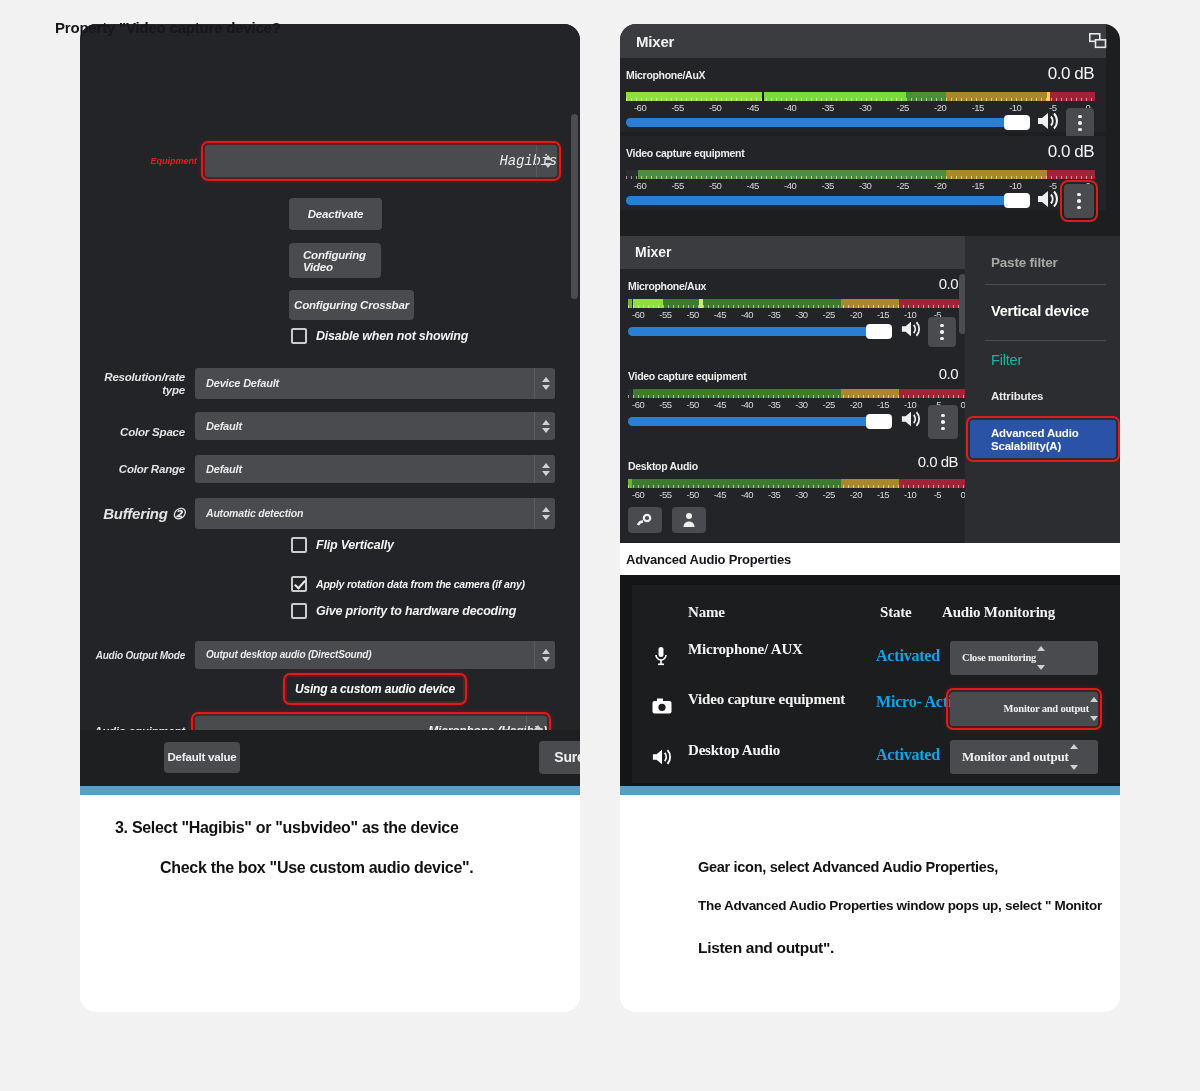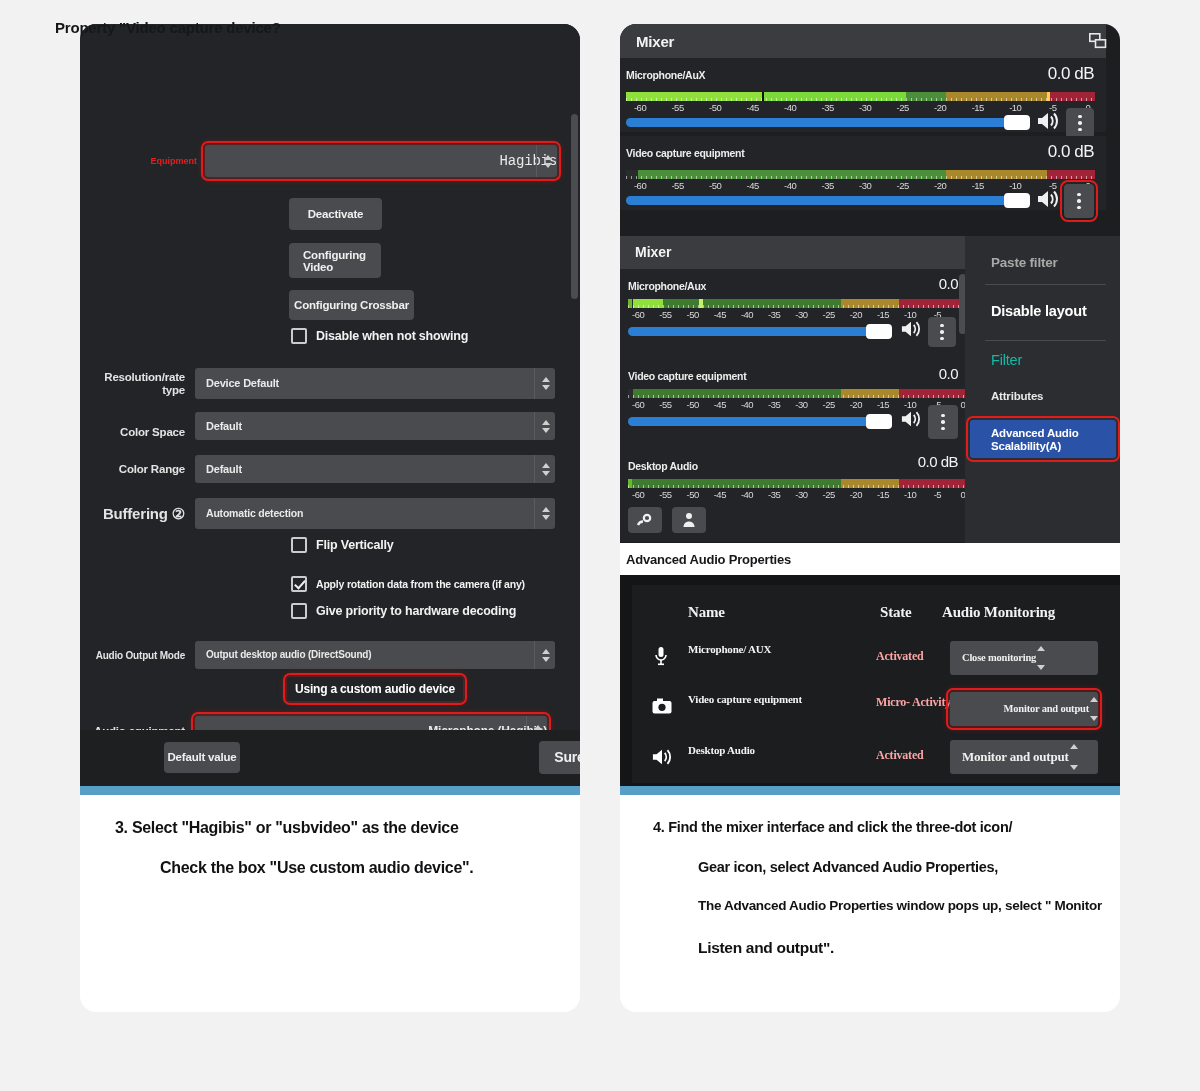--- a/index.html
+++ b/index.html
@@ -26,21 +26,21 @@
     background: #ffffff;
     border-radius: 16px;
     overflow: hidden;
   }
   .card-left  { left: 80px;  top: 24px; width: 500px; height: 988px; }
   .card-right { left: 620px; top: 24px; width: 500px; height: 988px; }
   .accent-bar { position: absolute; left: 0; right: 0; height: 9px; background: #579fc6; }
 
   
   .props { position: absolute; left: 0; top: 0; width: 500px; height: 762px; background: #1e1f21; }
-  .props-body { position: absolute; left: 0; top: 0; right: 0; bottom: 56px; background: #232427; }
+  .props-body { position: absolute; left: 0; top: 0; right: 0; bottom: 56px; background: #232427; font-style: italic; }
   .props-scroll-track {
     position: absolute; right: 2px; top: 90px; width: 7px; height: 185px;
     background: #4b4c4f; border-radius: 4px;
   }
 
   .row { position: absolute; display: flex; align-items: center; }
   .lbl {
     color: #e3e3e3; font-size: 11.5px; font-weight: bold; text-align: right;
     line-height: 13px; letter-spacing: -0.2px;
   }
@@ -155,22 +155,22 @@
     text-align: center; line-height: 13px; letter-spacing: -0.2px;
   }
 
   
   .aap-title {
     position: absolute; color: #16171a; font-size: 13px; font-weight: bold; letter-spacing: -0.2px;
   }
   .aap-body { position: absolute; background: #141517; }
   .aap-inner { position: absolute; background: #1c1d1f; }
   .aap-hdr { position: absolute; color: #f2f2f2; font-size: 15px; font-weight: bold; letter-spacing: -0.2px; }
-  .aap-row-name { position: absolute; color: #f4f4f4; font-size: 11px; font-weight: bold; line-height: 15px; letter-spacing: -0.2px; }
-  .aap-state { position: absolute; color: #fca5a5; font-size: 12px; font-weight: bold; line-height: 14px; letter-spacing: -0.2px; }
+  .aap-row-name { position: absolute; color: #f4f4f4; font-size: 15px; font-weight: bold; line-height: 15px; letter-spacing: -0.2px; }
+  .aap-state { position: absolute; color: #0ea5e9; font-size: 16px; font-weight: bold; line-height: 14px; letter-spacing: -0.2px; }
   .aap-combo {
     position: absolute; background: #4a4b4e; border-radius: 3px; height: 34px;
     display: flex; align-items: center; color: #f0f0f0; padding-left: 12px;
     font-weight: bold; line-height: 14px; letter-spacing: -0.2px;
   }
   .aap-icon { position: absolute; color: #ffffff; }
 
   
   .instr { position: absolute; color: #111214; font-weight: bold; letter-spacing: -0.3px; }
 </style>
@@ -555,21 +555,21 @@
 
       <div style="position:absolute; right:2px; top:38px; width:7px; height:60px; background:#4b4c4f; border-radius:4px;"></div>
     </div>
 
     <div class="ctx-menu" style="left:345px; top:212px; width:155px; height:307px;">
       <div class="ctx-item" style="top:12px; height:28px; color:#a8a8a8; font-size:13.5px; font-weight:bold;">
         <span>Paste filter</span>
       </div>
       <div class="ctx-sep" style="top:48px;"></div>
       <div class="ctx-item" style="top:55px; height:40px; color:#ffffff; font-size:14.5px; font-weight:bold;">
-        <span style="white-space:pre-line; line-height:18px;">Disable layout</span>
+        <span style="white-space:pre-line; line-height:18px;">Vertical device</span>
       </div>
       <div class="ctx-sep" style="top:104px;"></div>
       <div class="ctx-item" style="top:110px; height:28px; color:#14b8a6; font-size:14.5px; font-weight:normal;">
         <span>Filter</span>
       </div>
       <div class="ctx-item" style="top:148px; height:24px; color:#e8e8e8; font-size:11.5px; font-weight:bold;">
         <span>Attributes</span>
       </div>
       <div class="ctx-hl redbox" style="left:5px; top:184px; width:146px; height:38px;">
         <span style="position:absolute; left:21px; top:7px; color:#ffffff; font-size:11.5px; font-weight:bold; line-height:13px; white-space:pre-line; letter-spacing:-0.2px;">Advanced Audio Scalability(A)</span>
@@ -644,17 +644,16 @@
             </div>
           </div>
 
         </div>
       </div>
     </div>
   </div>
 
   <div class="accent-bar" style="top:762px;"></div>
 
-  <div class="instr" style="left:33px; top:795px; width:450px; font-size:14.5px;">4. Find the mixer interface and click the three-dot icon/</div>
   <div class="instr" style="left:78px; top:872px; width:430px; font-size:13.5px; line-height:19px;">The Advanced Audio Properties window pops up, select " Monitor</div>
   <div class="instr" style="left:78px; top:835px; width:420px; font-size:14.5px;">Gear icon, select Advanced Audio Properties,</div>
   <div class="instr" style="left:78px; top:915px; width:420px; font-size:15.5px;">Listen and output".</div>
 </div>
 
 </body></html>

